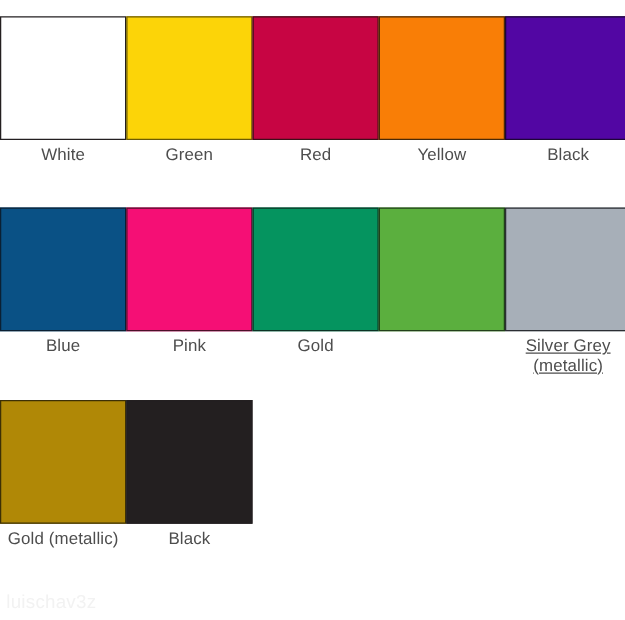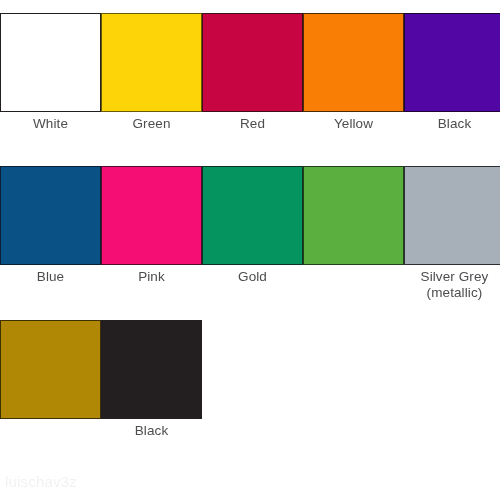--- a/index.html
+++ b/index.html
@@ -46,20 +46,21 @@
     font-size: 13.5px;
     line-height: 15px;
     color: #4d4d4d;
     text-align: center;
     white-space: pre-line;
     letter-spacing: 0.1px;
     font-family: "Liberation Sans", sans-serif;
   }
   .swatch-label.two-line {
     line-height: 15.5px;
+    text-decoration: underline;
   }
   #watermark {
     position: absolute;
     left: 5px;
     bottom: 6px;
     font-size: 15px;
     color: #f2f2f2;
     font-family: "Liberation Sans", sans-serif;
     letter-spacing: 0.2px;
     user-select: none;
@@ -104,20 +105,21 @@
     <div class="swatch-cell">
       <div class="swatch-chip" style="background: rgb(91, 175, 62); border-color: rgb(34, 64, 26);"></div>
     </div>
     <div class="swatch-cell">
       <div class="swatch-chip" style="background: rgb(167, 175, 184); border-color: rgb(43, 46, 51);"></div>
       <div class="swatch-label two-line">Silver Grey
 (metallic)</div>
     </div>
     <div class="swatch-cell">
       <div class="swatch-chip" style="background: rgb(176, 136, 6); border-color: rgb(61, 48, 5);"></div>
+      <div class="swatch-label">Gold (metallic)</div>
     </div>
     <div class="swatch-cell">
       <div class="swatch-chip" style="background: rgb(35, 31, 32); border-color: rgb(35, 31, 32);"></div>
       <div class="swatch-label">Black</div>
     </div>
   </div>
 
 <div id="watermark">luischav3z</div>
 
 </body></html>

